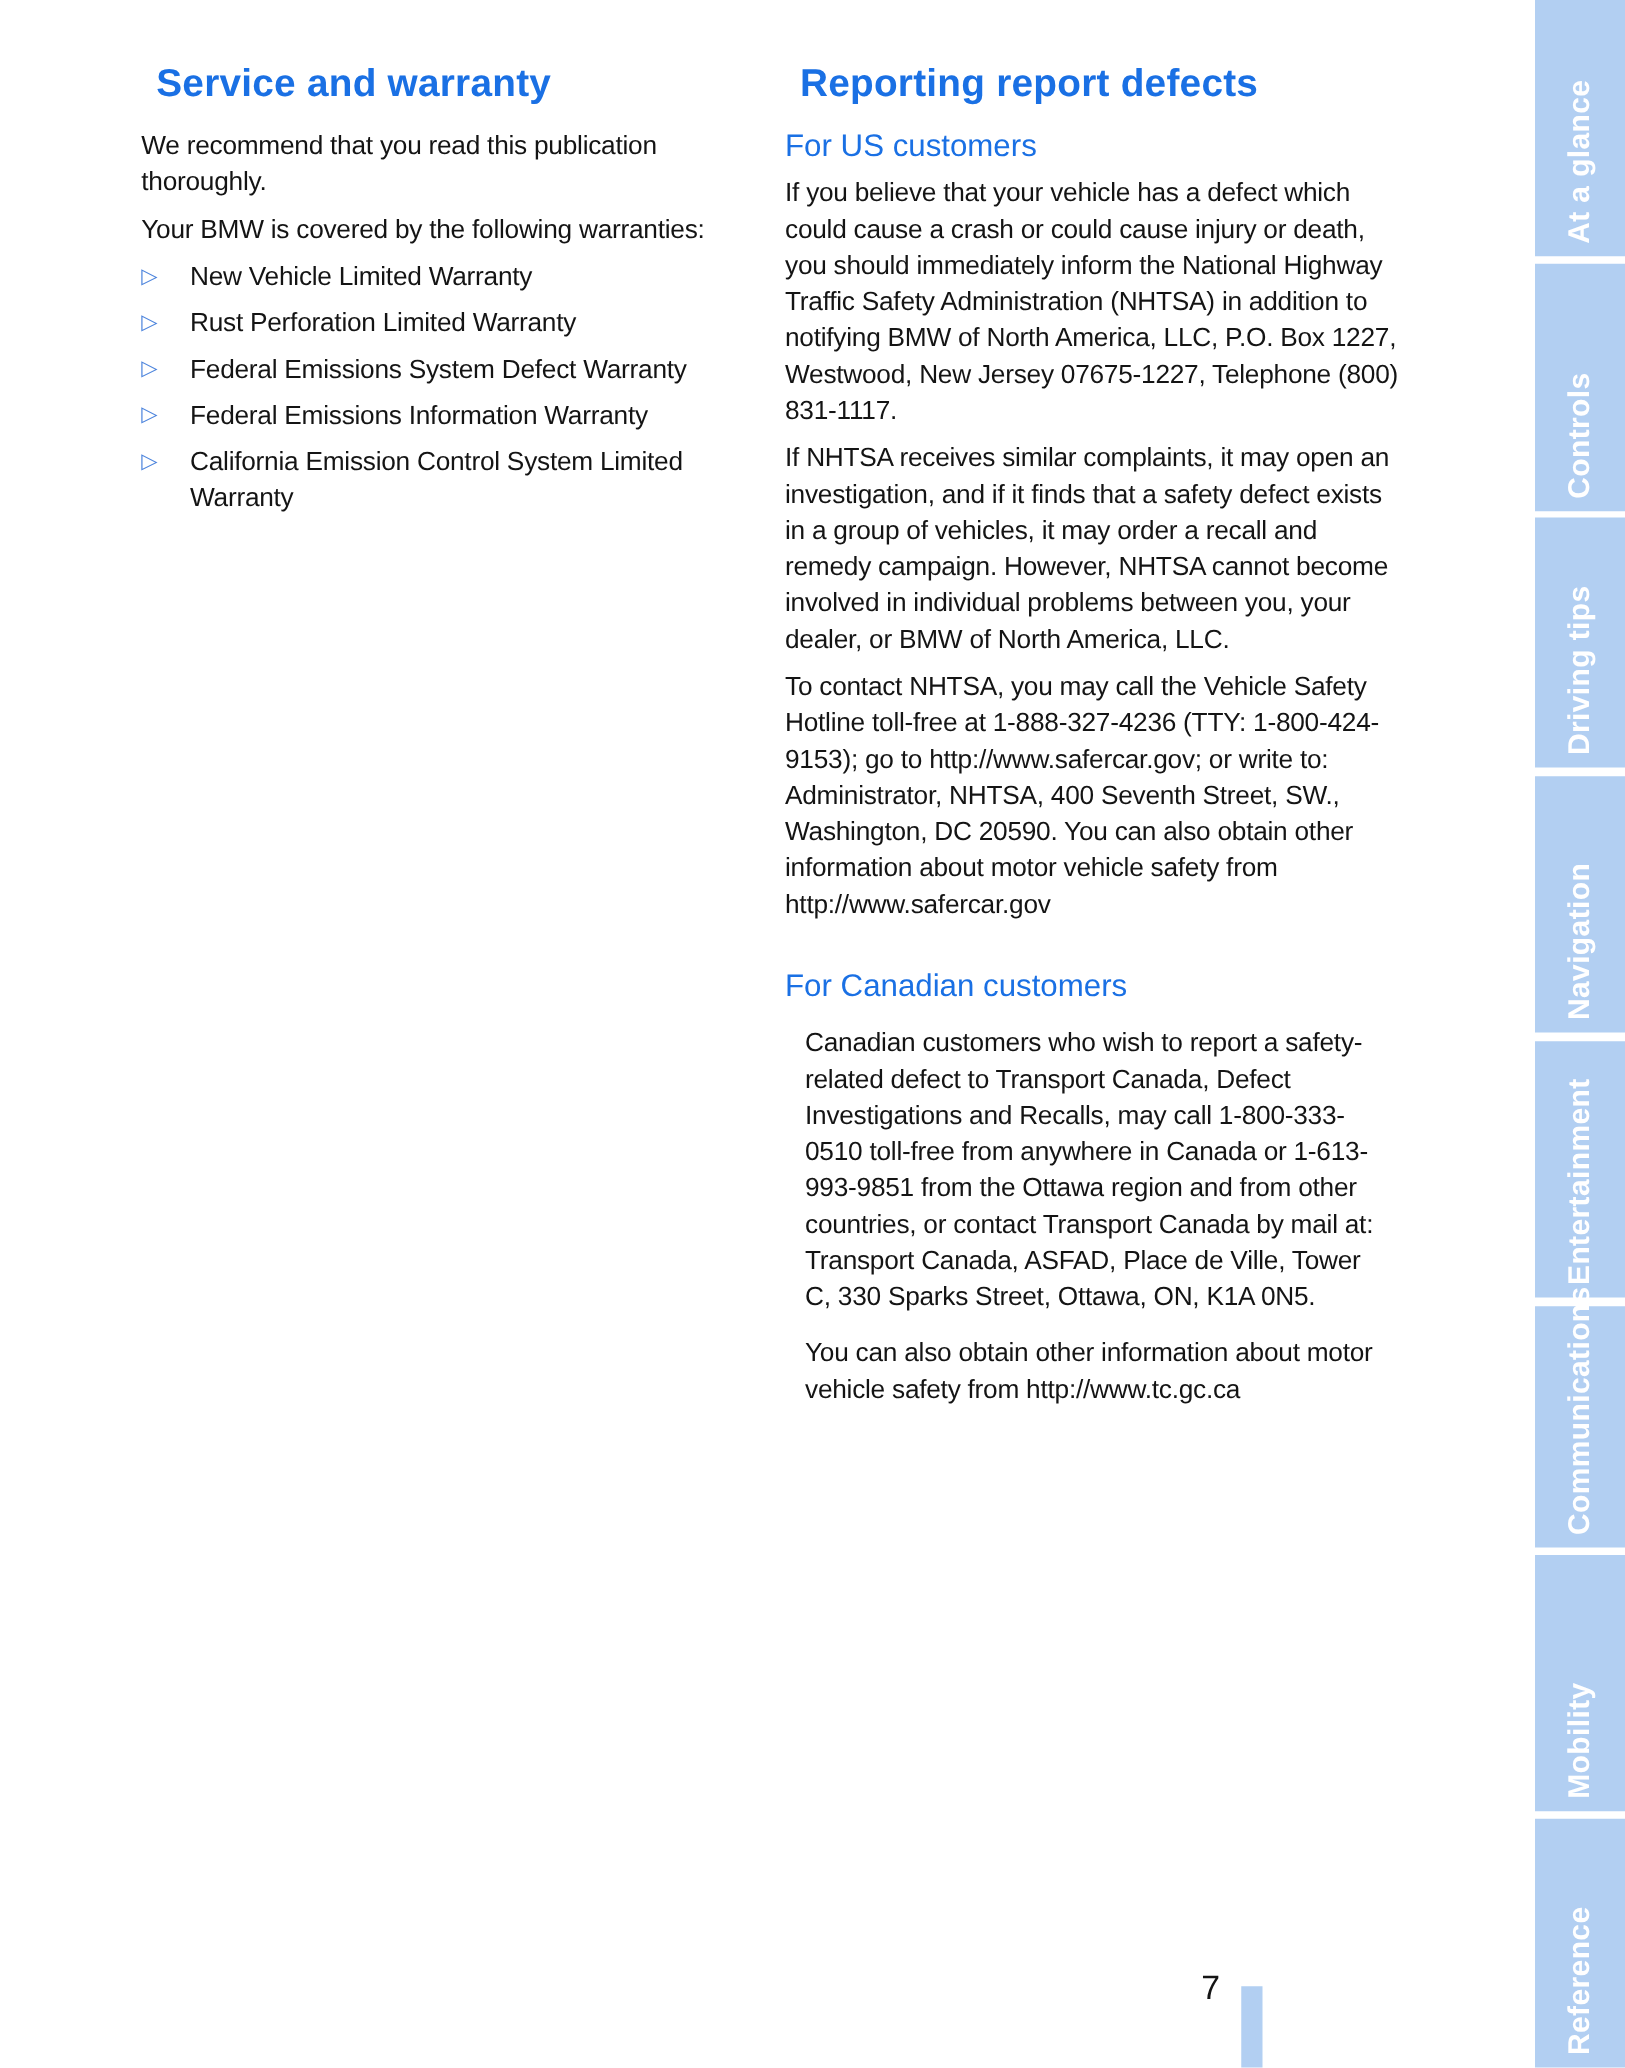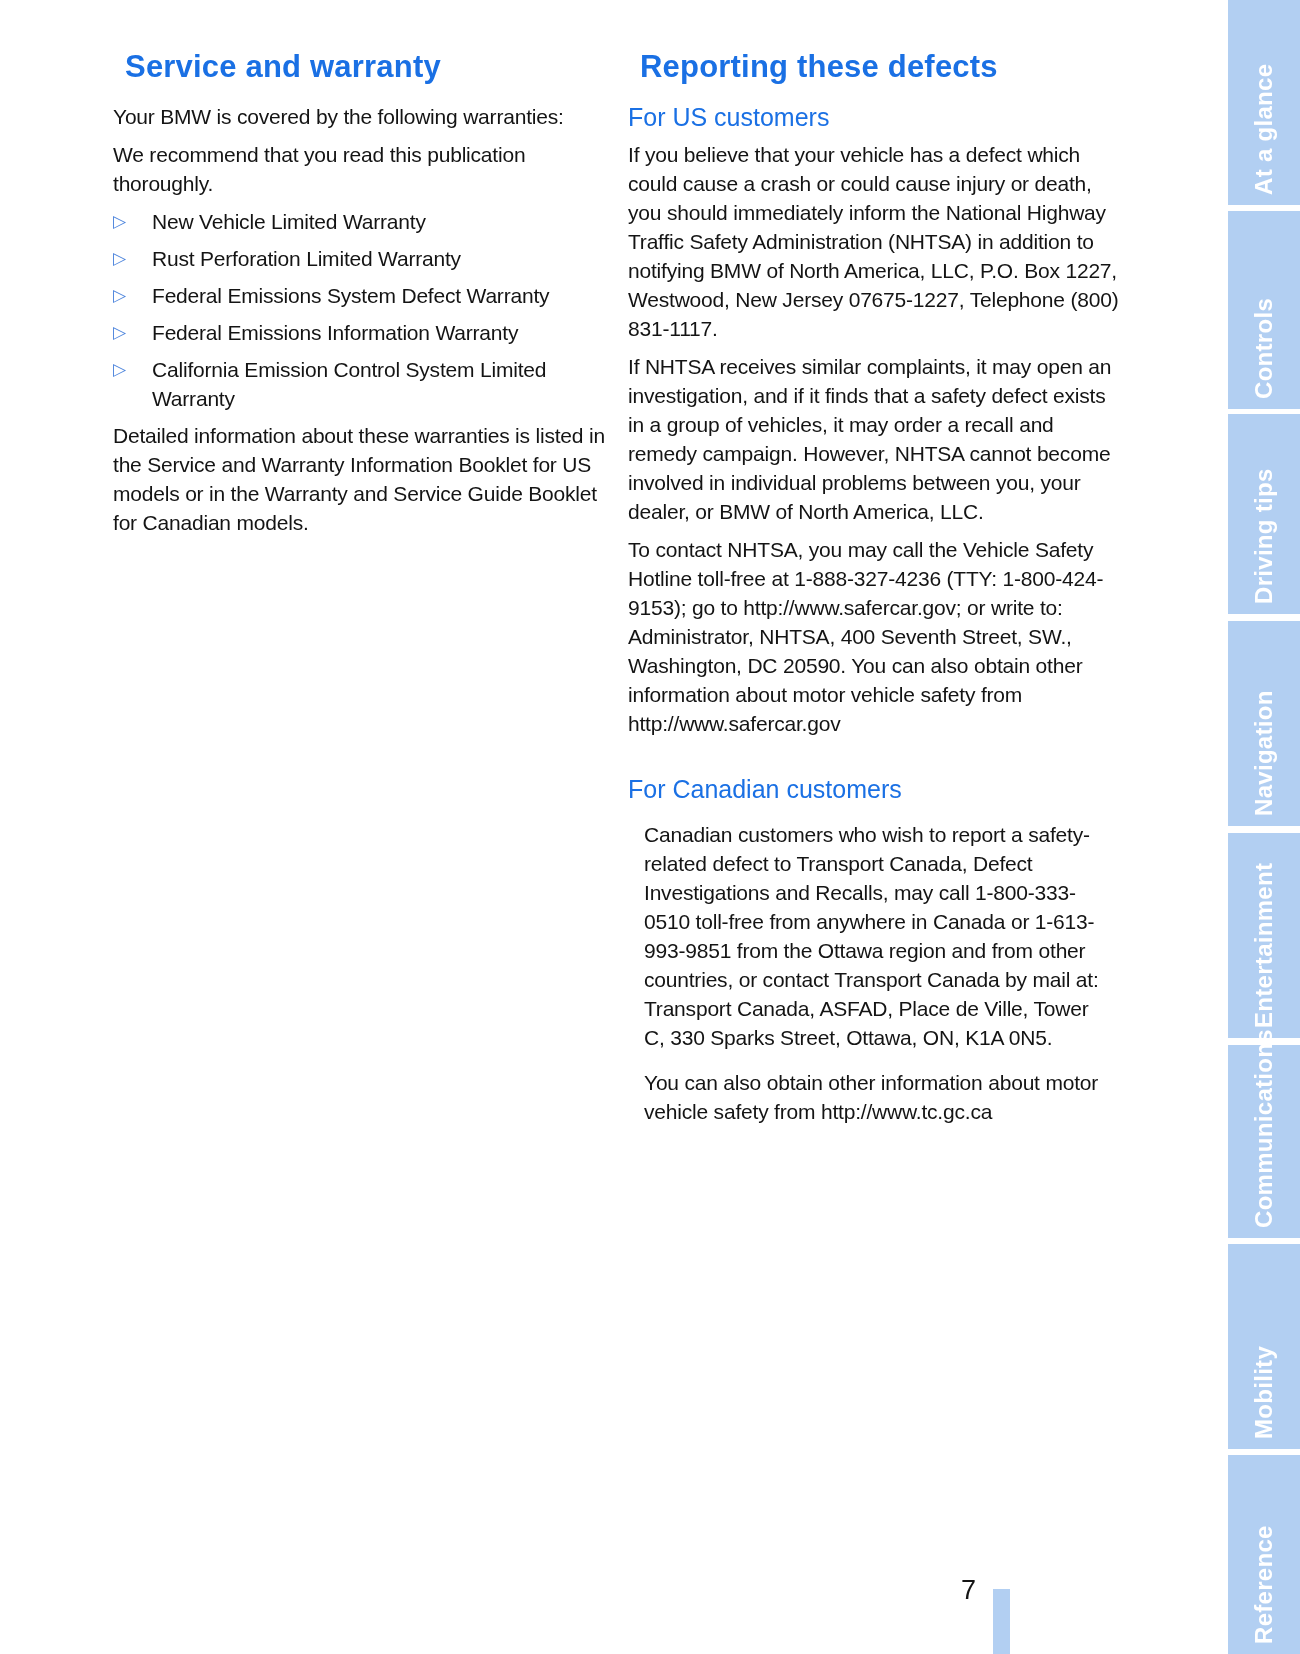--- a/index.html
+++ b/index.html
@@ -101,22 +101,22 @@
     background: #b2cff2;
   }
 </style>
 </head>
 <body>
 
 <div class="page">
 
   <section class="col col-left">
     <h1 class="section-heading">Service and warranty</h1>
+    <p class="para">We recommend that you read this publication thoroughly.</p>
     <p class="para">Your BMW is covered by the following warran­ties:</p>
-    <p class="para">We recommend that you read this publication thoroughly.</p>
     <ul class="warranty-list">
       <li>
         <span class="bullet">▷</span>
         <span class="li-text">New Vehicle Limited Warranty</span>
       </li>
       <li>
         <span class="bullet">▷</span>
         <span class="li-text">Rust Perforation Limited Warranty</span>
       </li>
       <li>
@@ -125,25 +125,24 @@
       </li>
       <li>
         <span class="bullet">▷</span>
         <span class="li-text">Federal Emissions Information Warranty</span>
       </li>
       <li>
         <span class="bullet">▷</span>
         <span class="li-text">California Emission Control System Limited Warranty</span>
       </li>
     </ul>
-    <p class="para">Detailed information about these warranties is listed in the Service and Warranty Information Booklet for US models or in the Warranty and Service Guide Booklet for Canadian models.</p>
   </section>
 
   <section class="col col-right">
-    <h1 class="section-heading">Reporting these defects</h1>
+    <h1 class="section-heading">Reporting report defects</h1>
 
     <h2 class="subheading">For US customers</h2>
     <p class="para">If you believe that your vehicle has a defect which could cause a crash or could cause injury or death, you should immediately inform the National Highway Traffic Safety Administration (NHTSA) in addition to notifying BMW of North America, LLC, P.O. Box 1227, Westwood, New Jersey 07675-1227, Telephone (800) 831-1117.</p>
     <p class="para">If NHTSA receives similar complaints, it may open an investigation, and if it finds that a safety defect exists in a group of vehicles, it may order a recall and remedy campaign. However, NHTSA cannot become involved in individual problems between you, your dealer, or BMW of North America, LLC.</p>
     <p class="para">To contact NHTSA, you may call the Vehicle Safety Hotline toll-free at 1-888-327-4236 (TTY: 1-800-424-9153); go to http://www.safercar.gov; or write to: Adminis­trator, NHTSA, 400 Seventh Street, SW., Washington, DC 20590. You can also obtain other information about motor vehicle safety from http://www.safercar.gov</p>
 
     <h2 class="subheading canada">For Canadian customers</h2>
     <p class="para tight">Canadian customers who wish to report a safety-related defect to Transport Canada, Defect Investigations and Recalls, may call 1-800-333-0510 toll-free from anywhere in Can­ada or 1-613-993-9851 from the Ottawa region and from other countries, or contact Transport Canada by mail at: Transport Canada, ASFAD, Place de Ville, Tower C, 330 Sparks Street, Ottawa, ON, K1A 0N5.</p>
     <p class="para tight">You can also obtain other information about motor vehicle safety from http://www.tc.gc.ca</p>
   </section>

